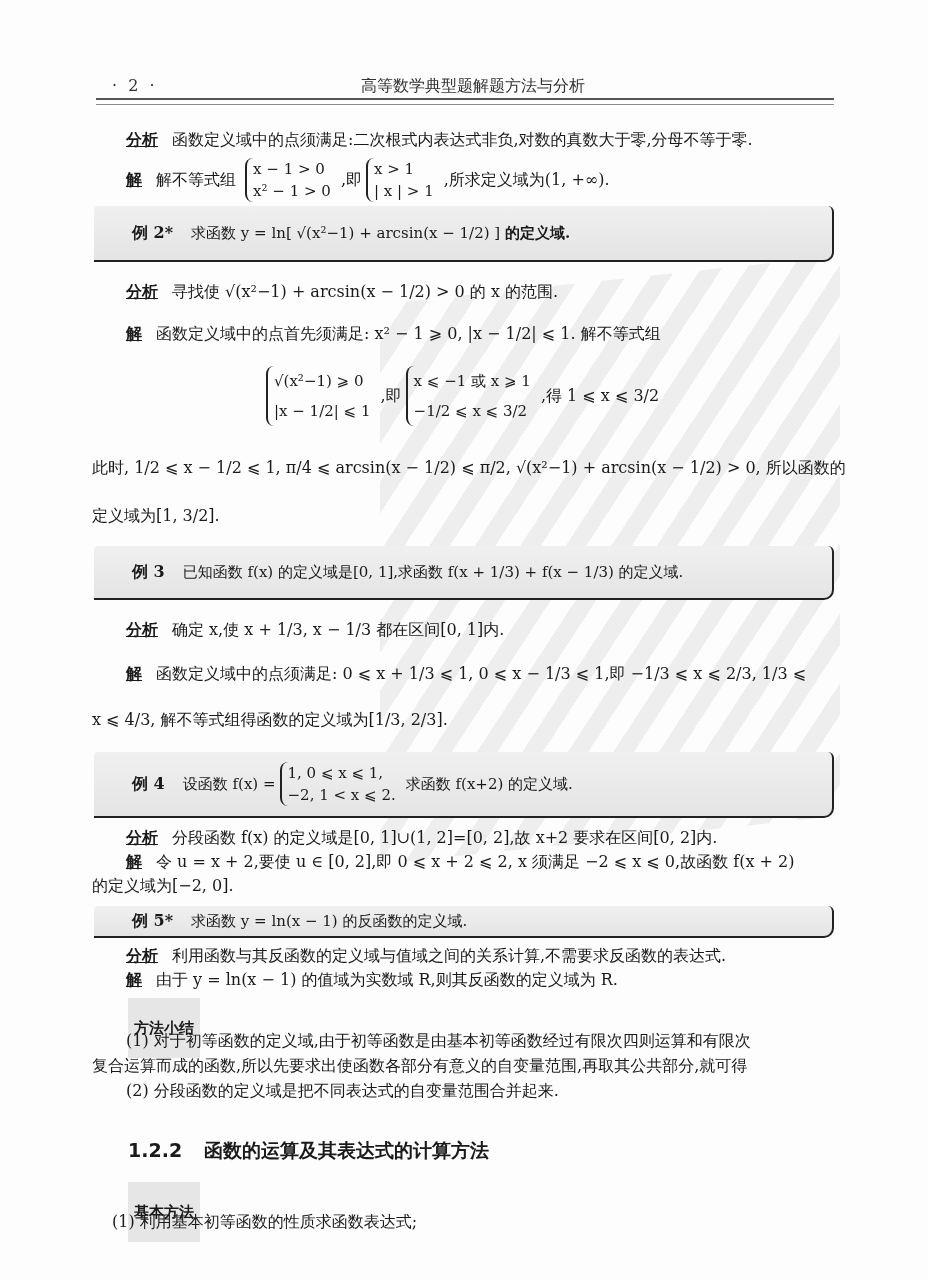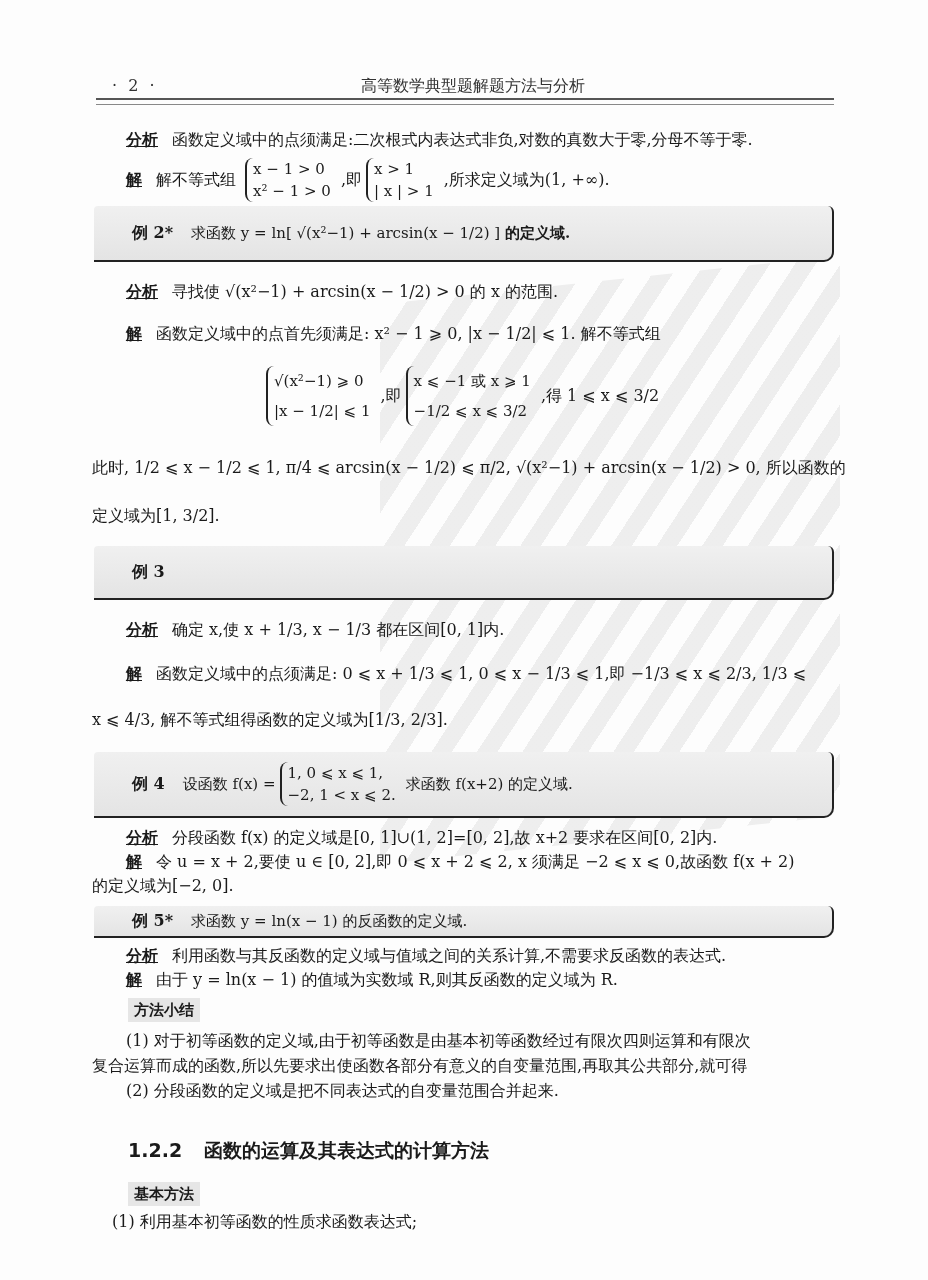--- a/index.html
+++ b/index.html
@@ -37,21 +37,21 @@
     border-right: 2px solid #222; border-bottom: 2px solid #222;
     border-radius: 4px 6px 10px 0;
     box-sizing: border-box;
   }
   .example-box .ex-inner { position: absolute; left: 38px; top: 0; bottom: 0; display: flex; align-items: center; white-space: nowrap; font-size: 15px; }
   .ex-label { font-weight: bold; font-size: 16px; margin-right: 18px; font-family: "DejaVu Serif", serif; }
   .ex-text { font-family: "DejaVu Serif", serif; }
   .ex-bold { font-weight: bold; }
 
   .section-tag {
-    position: absolute; left: 128px; padding: 1px 6px;
+    position: absolute; left: 128px; padding: 19px 6px;
     background: #e6e6e6; font-family: "DejaVu Sans", "Liberation Sans", sans-serif;
     font-weight: bold; font-size: 15px; line-height: 22px;
   }
   .section-title {
     position: absolute; left: 128px; font-size: 19px; font-weight: bold;
     font-family: "DejaVu Sans", "Liberation Sans", sans-serif;
   }
   .section-title .num { margin-right: 22px; }
   .para { position: absolute; left: 92px; width: 740px; font-size: 16px; line-height: 25px; }
   .para .first { padding-left: 34px; }
@@ -96,20 +96,21 @@
 <div class="line flush" style="top:456px">
   <span>此时, 1/2 ⩽ x − 1/2 ⩽ 1, π/4 ⩽ arcsin(x − 1/2) ⩽ π/2, √(x²−1) + arcsin(x − 1/2) &gt; 0, 所以函数的</span>
 </div>
 <div class="line flush" style="top:504px">
   <span>定义域为[1, 3/2].</span>
 </div>
 
 <div class="example-box" style="top:546px; height:54px">
   <div class="ex-inner">
     <span class="ex-label">例 3</span>
+    <span class="ex-text">已知函数 f(x) 的定义域是[0, 1],求函数 f(x + 1/3) + f(x − 1/3) 的定义域.</span>
   </div>
 </div>
 <div class="line indent" style="top:618px">
   <span class="lbl">分析</span><span>确定 x,使 x + 1/3, x − 1/3 都在区间[0, 1]内.</span>
 </div>
 <div class="line indent" style="top:662px">
   <span class="lbl">解</span><span>函数定义域中的点须满足: 0 ⩽ x + 1/3 ⩽ 1, 0 ⩽ x − 1/3 ⩽ 1,即 −1/3 ⩽ x ⩽ 2/3, 1/3 ⩽</span>
 </div>
 <div class="line flush" style="top:708px">
   <span>x ⩽ 4/3, 解不等式组得函数的定义域为[1/3, 2/3].</span>

